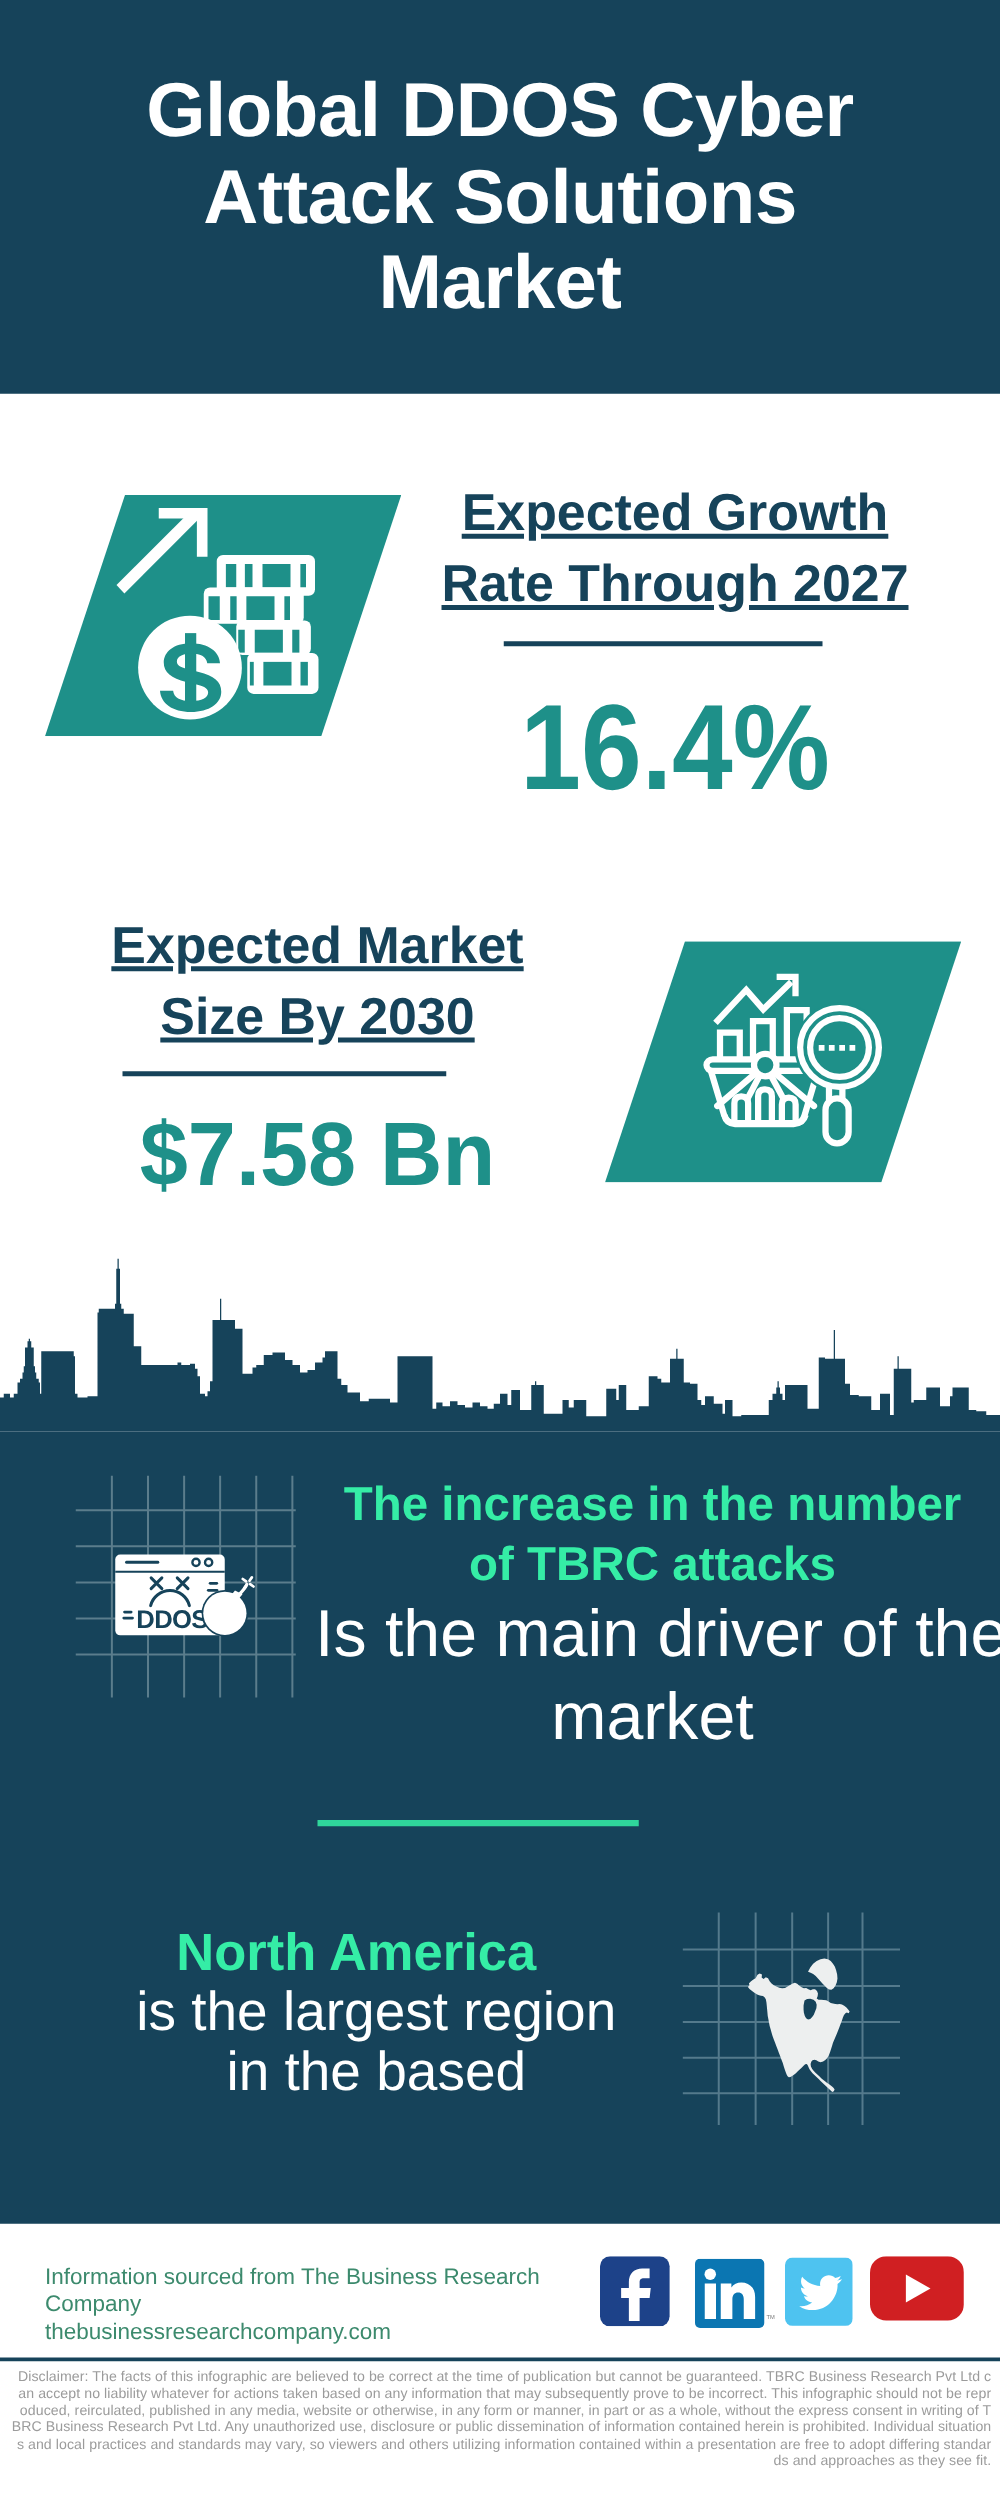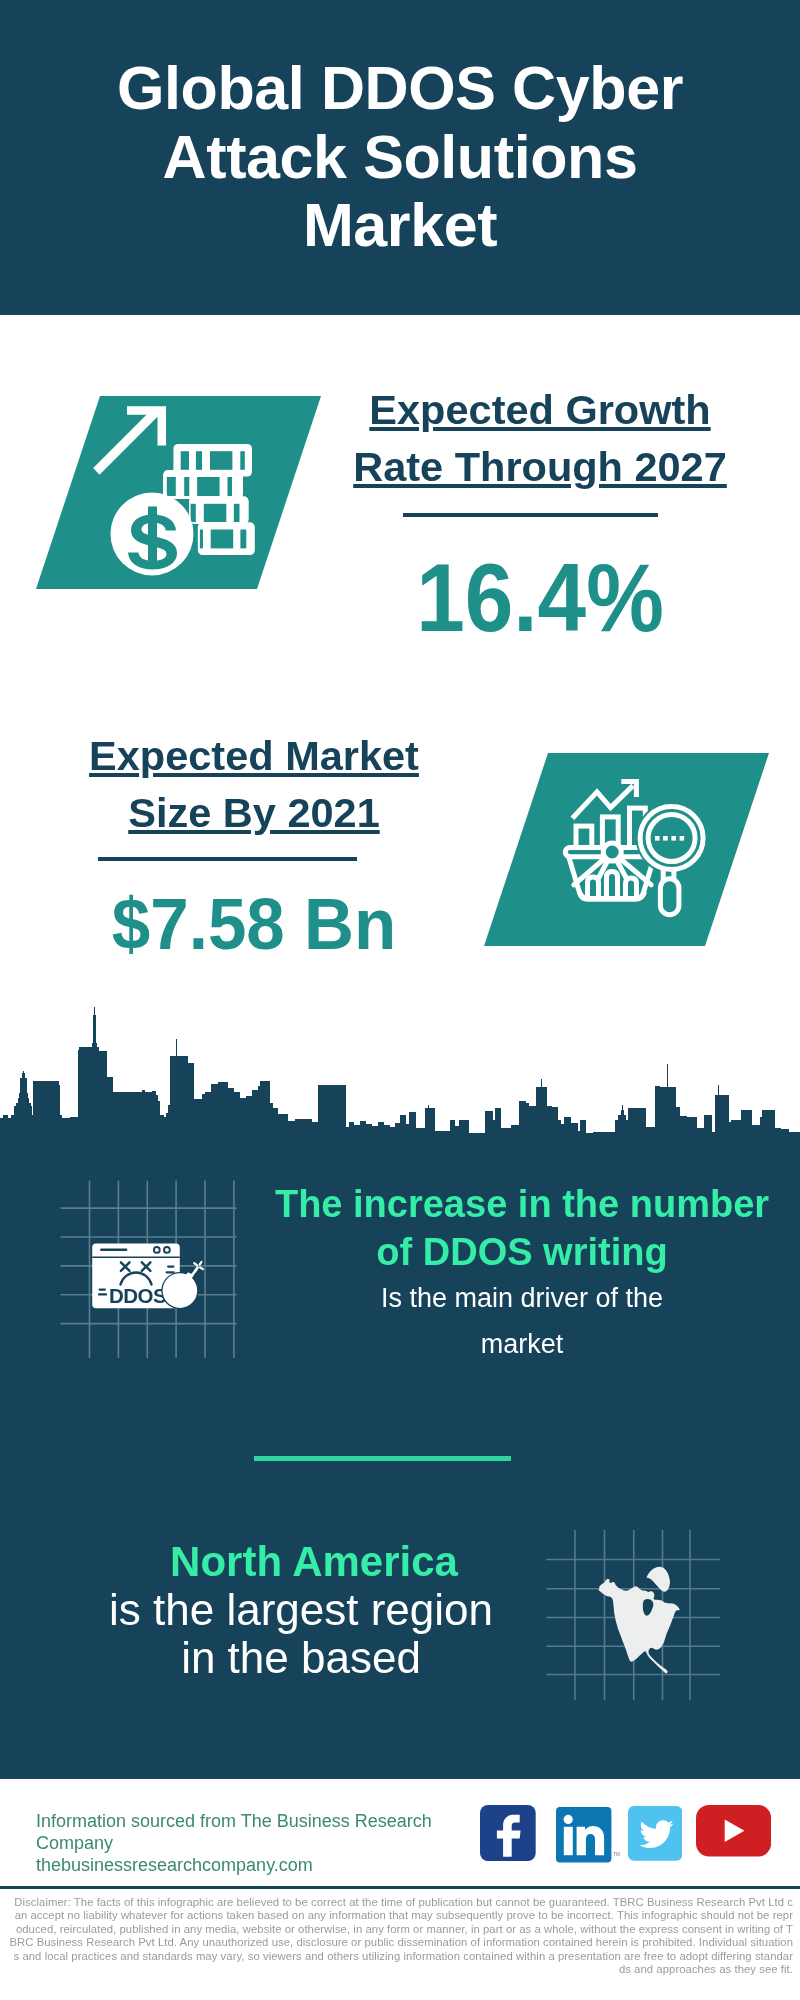--- a/index.html
+++ b/index.html
@@ -25,25 +25,25 @@
   .s1-value{left:340px;top:549px;width:400px;font-size:97px;line-height:97px;transform:scaleX(0.9);}
 
   .s2-label{left:54px;top:727px;width:400px;}
   .s2-rule{left:98px;top:857px;width:259px;}
   .s2-value{left:54px;top:888px;width:400px;font-size:72px;line-height:72px;transform:scaleX(0.96);}
 
 
   .ddos-icon{position:absolute;left:55px;top:1175px;width:190px;height:190px;}
   .insight{position:absolute;text-align:center;white-space:pre;}
   .insight-hi{color:#35EDA6;font-weight:bold;font-size:38px;line-height:47.5px;}
-  .insight-sub{color:#fff;font-weight:normal;font-size:27px;line-height:46px;}
+  .insight-sub{color:#fff;font-weight:normal;font-size:53px;line-height:66px;}
   .i1{left:252px;top:1181px;width:540px;}
   .i1b{left:252px;top:1275px;width:540px;}
   .green-rule{position:absolute;height:5px;background:#2FD69B;left:254px;top:1456px;width:257px;}
-  .i2{left:44px;top:1538px;width:540px;font-size:42px;}
+  .i2{left:15px;top:1538px;width:540px;font-size:42px;}
   .i2b{left:31px;top:1586px;width:540px;font-size:44px;line-height:48px;}
   .na-map{position:absolute;left:545px;top:1503px;width:190px;height:200px;}
 
   .footer-src{position:absolute;left:36px;top:1810px;width:470px;color:#3C8A6D;font-size:18px;line-height:22px;}
   .social{position:absolute;top:1805.2px;}
   .divider-line{position:absolute;left:0;top:1886px;width:800px;height:3px;background:#16435A;}
   .disclaimer{position:absolute;left:9px;top:1896px;width:784px;color:#9B9B9B;font-size:11.3px;line-height:13.4px;letter-spacing:0.06px;
      word-break:break-all;text-align:right;}
   .dark{position:absolute;left:0;top:1145px;width:800px;height:634px;background:#16435A;}
   .skyline{position:absolute;left:0;top:1005px;width:800px;height:140px;display:block;}
@@ -58,21 +58,21 @@
 Market</h1>
   </div>
 
   <div class="para para1"></div>
   <div class="stat-label s1-label">Expected Growth
 Rate Through 2027</div>
   <div class="rule s1-rule"></div>
   <div class="stat-value s1-value">16.4%</div>
 
   <div class="stat-label s2-label">Expected Market
-Size By 2021</div>
+Size By 2030</div>
   <div class="rule s2-rule"></div>
   <div class="stat-value s2-value">$7.58 Bn</div>
   <div class="para para2"></div>
   <svg class="icon2" viewBox="0 0 285 193">
       <g>
         <polyline points="88.4,65.3 113,38.9 126.6,54.6 149,32.6" fill="none" stroke="#fff" stroke-width="5.0"></polyline>
         <polyline points="137.3,28.4 152.4,28.4 152.4,43.9" fill="none" stroke="#fff" stroke-width="5.0"></polyline>
         <rect x="92" y="73.1" width="15.8" height="25" fill="none" stroke="#fff" stroke-width="5.0"></rect>
         <rect x="118.4" y="63.9" width="15.8" height="34" fill="none" stroke="#fff" stroke-width="5.0"></rect>
         <rect x="145.5" y="55.1" width="15.8" height="43" fill="none" stroke="#fff" stroke-width="5.0"></rect>
@@ -172,21 +172,21 @@
       <circle cx="124.9" cy="115.6" r="18.6" fill="#16435A"></circle>
       <circle cx="124.9" cy="115.6" r="17.3" fill="#fff"></circle>
       <path d="M 128.6 102.8 L 133 97.3 L 139 100.3 L 134.5 105.8 Z" fill="#fff"></path>
       <path d="M 135 102 Q 141 96 142.5 92.5" fill="none" stroke="#fff" stroke-width="2.6" stroke-linecap="round"></path>
       <line x1="141.9" y1="90.1" x2="139.2" y2="88.2" stroke="#fff" stroke-width="2.2" stroke-linecap="round"></line>
       <line x1="144.6" y1="89.6" x2="146.5" y2="86.9" stroke="#fff" stroke-width="2.2" stroke-linecap="round"></line>
       <line x1="145.1" y1="92.3" x2="147.8" y2="94.2" stroke="#fff" stroke-width="2.2" stroke-linecap="round"></line>
       <line x1="142.4" y1="92.8" x2="140.5" y2="95.5" stroke="#fff" stroke-width="2.2" stroke-linecap="round"></line>
     </svg>
   <div class="insight insight-hi i1">The increase in the number
-of DDOS writing</div>
+of TBRC attacks</div>
   <div class="insight insight-sub i1b">Is the main driver of the
 market</div>
   <div class="green-rule"></div>
   <div class="insight insight-hi i2">North America</div>
   <div class="insight insight-sub i2b">is the largest region
 in the based</div>
   <svg class="na-map" viewBox="0 0 190 200">
       <line x1="30" y1="27.0" x2="30" y2="197.0" stroke="#547A8C" stroke-width="1.6"></line>
       <line x1="59.5" y1="27.0" x2="59.5" y2="197.0" stroke="#547A8C" stroke-width="1.6"></line>
       <line x1="88.75" y1="27.0" x2="88.75" y2="197.0" stroke="#547A8C" stroke-width="1.6"></line>

